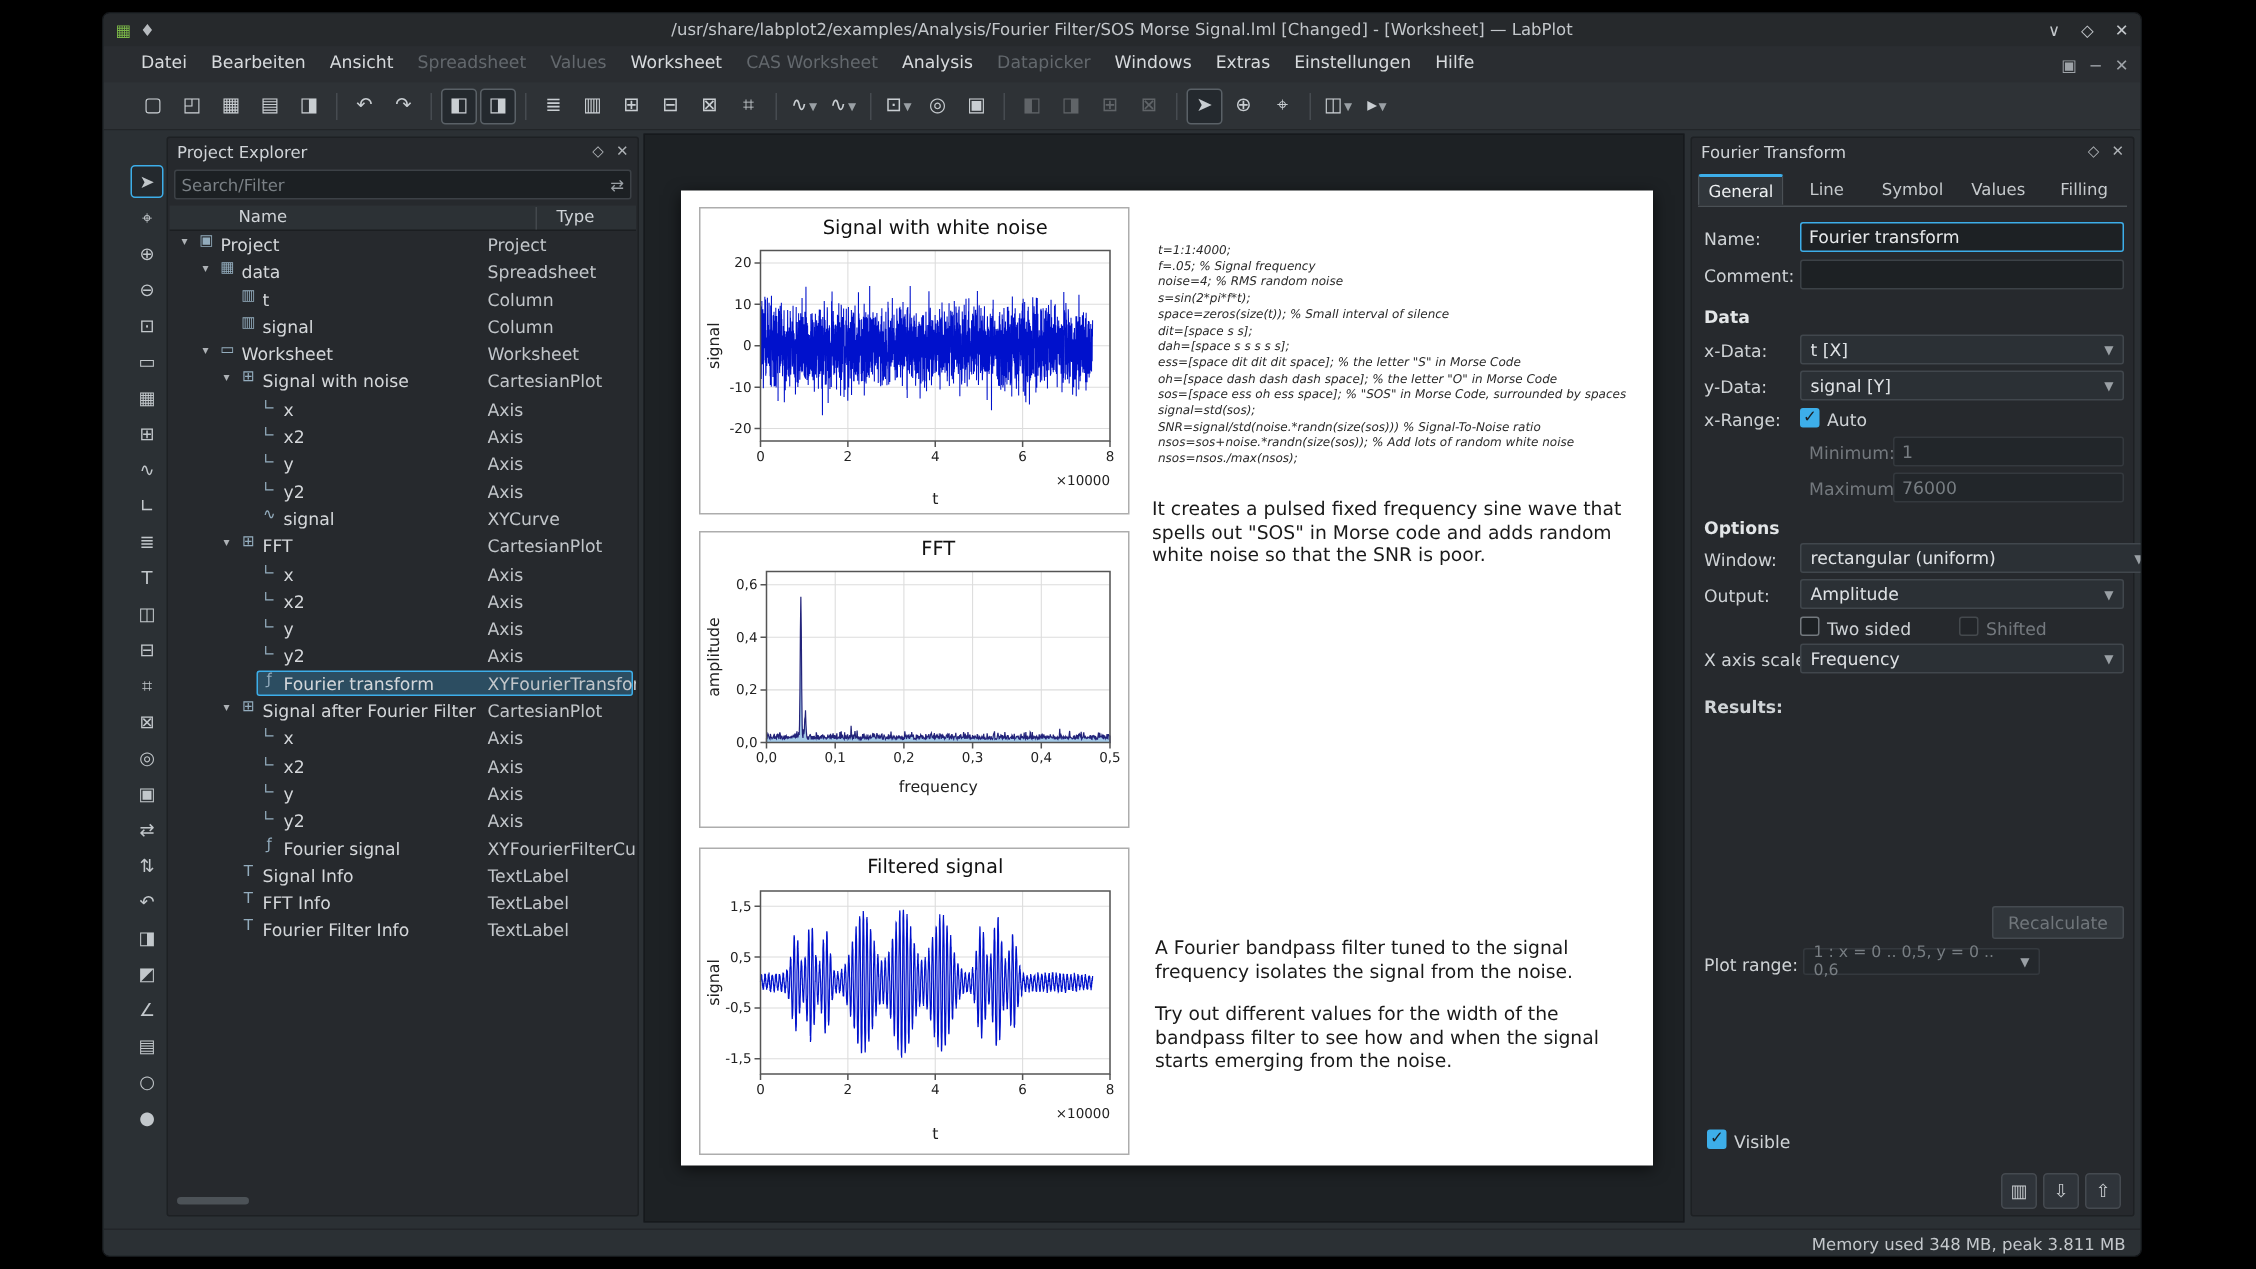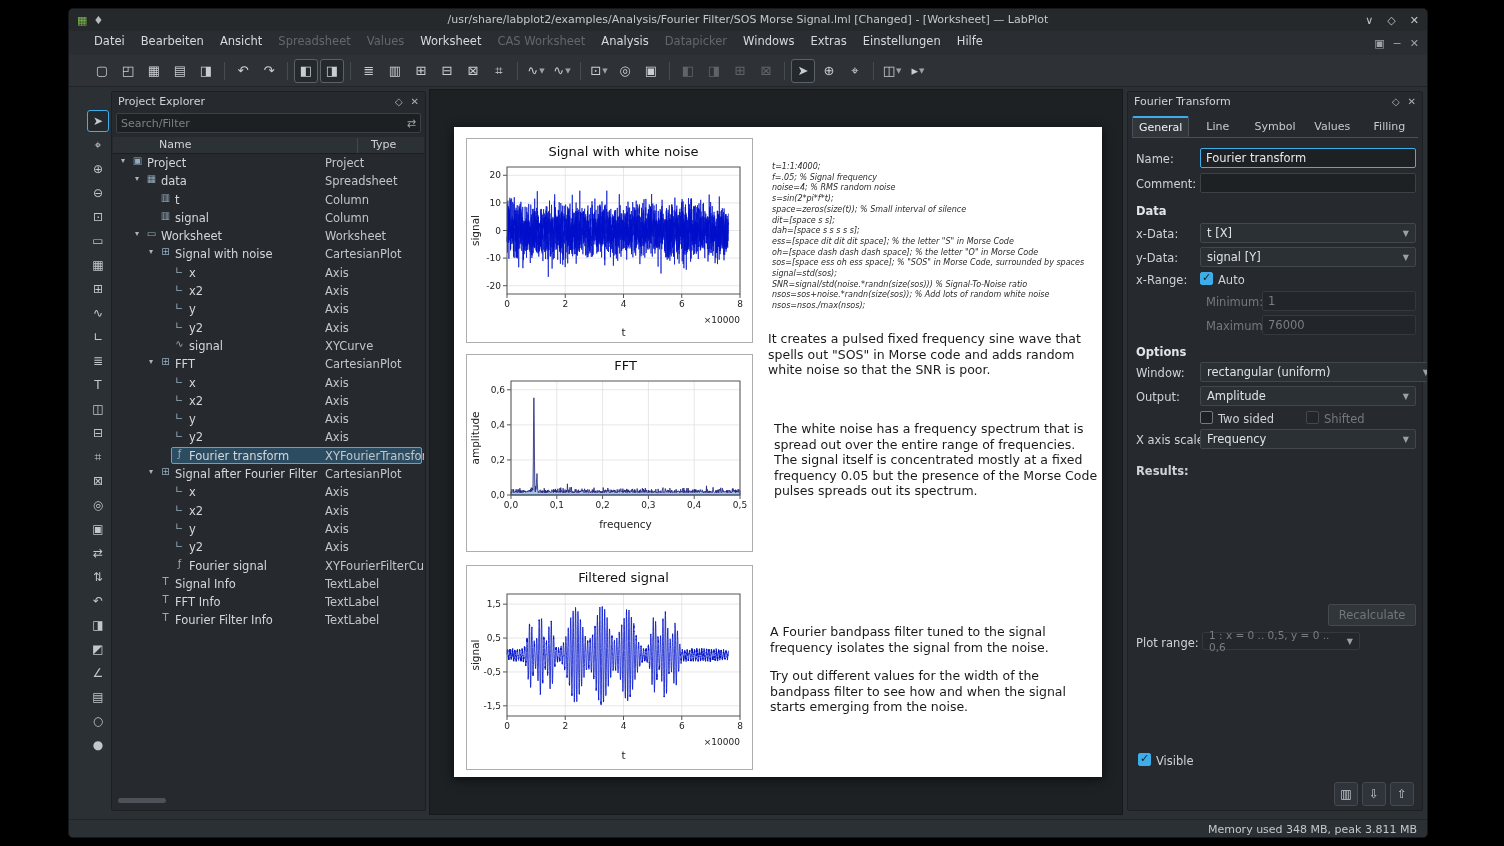--- a/index.html
+++ b/index.html
@@ -626,21 +626,20 @@
               <div>dah=[space s s s s s];</div>
               <div>ess=[space dit dit dit space]; % the letter "S" in Morse Code</div>
               <div>oh=[space dash dash dash space]; % the letter "O" in Morse Code</div>
               <div>sos=[space ess oh ess space]; % "SOS" in Morse Code, surrounded by spaces</div>
               <div>signal=std(sos);</div>
               <div>SNR=signal/std(noise.*randn(size(sos))) % Signal-To-Noise ratio</div>
               <div>nsos=sos+noise.*randn(size(sos)); % Add lots of random white noise</div>
               <div>nsos=nsos./max(nsos);</div>
             </div>
           <div class="wtext" style="left:314px;top:204px;width:336px;">It creates a pulsed fixed frequency sine wave that spells out "SOS" in Morse code and adds random white noise so that the SNR is poor.</div>
-          <div class="wtext" style="left:320px;top:294px;width:324px;">The white noise has a frequency spectrum that is spread out over the entire range of frequencies. The signal itself is concentrated mostly at a fixed frequency 0.05 but the presence of the Morse Code pulses spreads out its spectrum.</div>
           <div class="wtext" style="left:316px;top:497px;width:332px;">A Fourier bandpass filter tuned to the signal frequency isolates the signal from the noise.</div>
           <div class="wtext" style="left:316px;top:541px;width:332px;">Try out different values for the width of the bandpass filter to see how and when the signal starts emerging from the noise.</div>
         </div>
       </div>
 
       <div class="dock">
         <div class="panel-head">
           <span class="ptitle">Fourier Transform</span>
           <span class="pico" id="dk-float">◇</span>
           <span class="pico" id="dk-close">✕</span>

